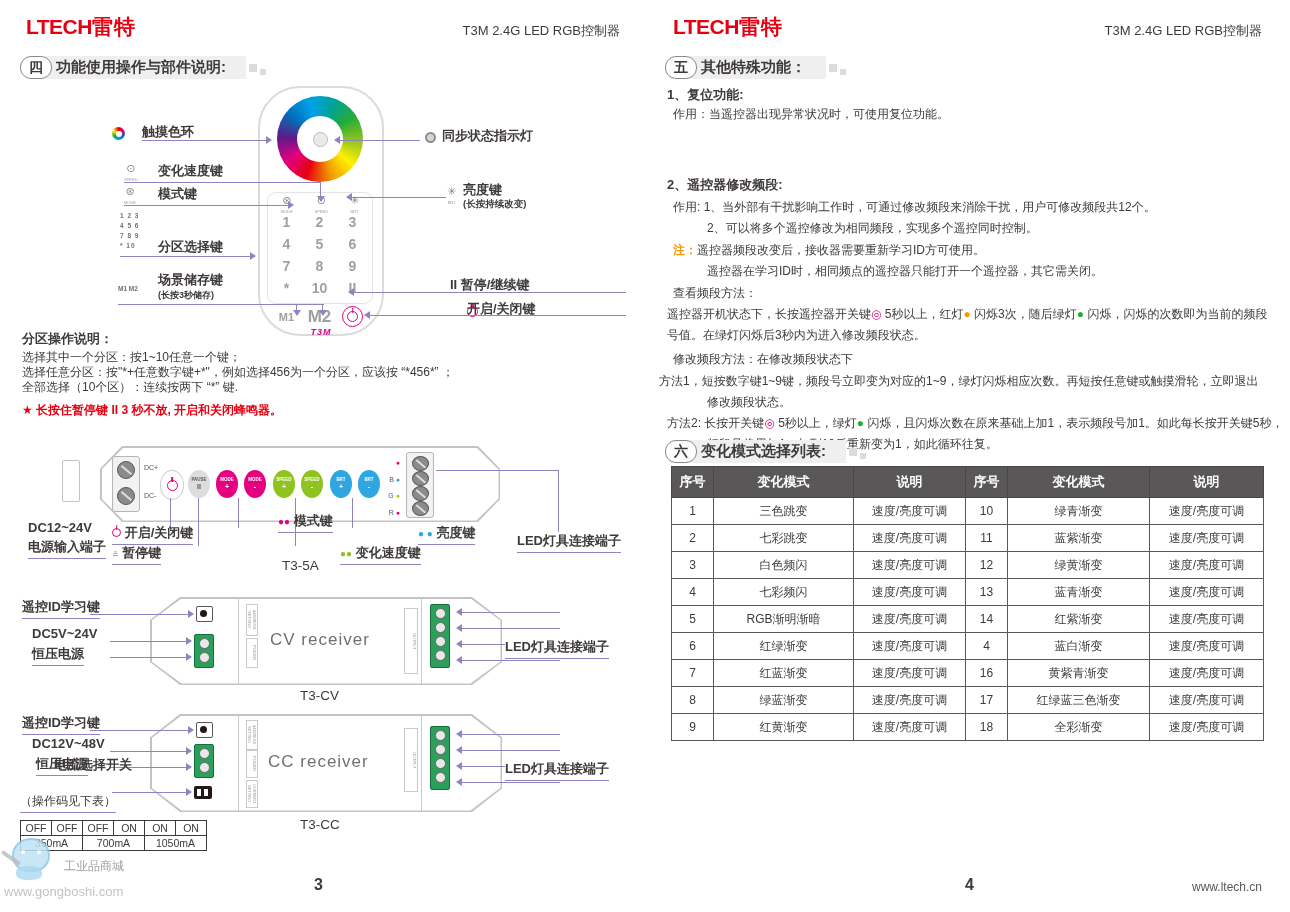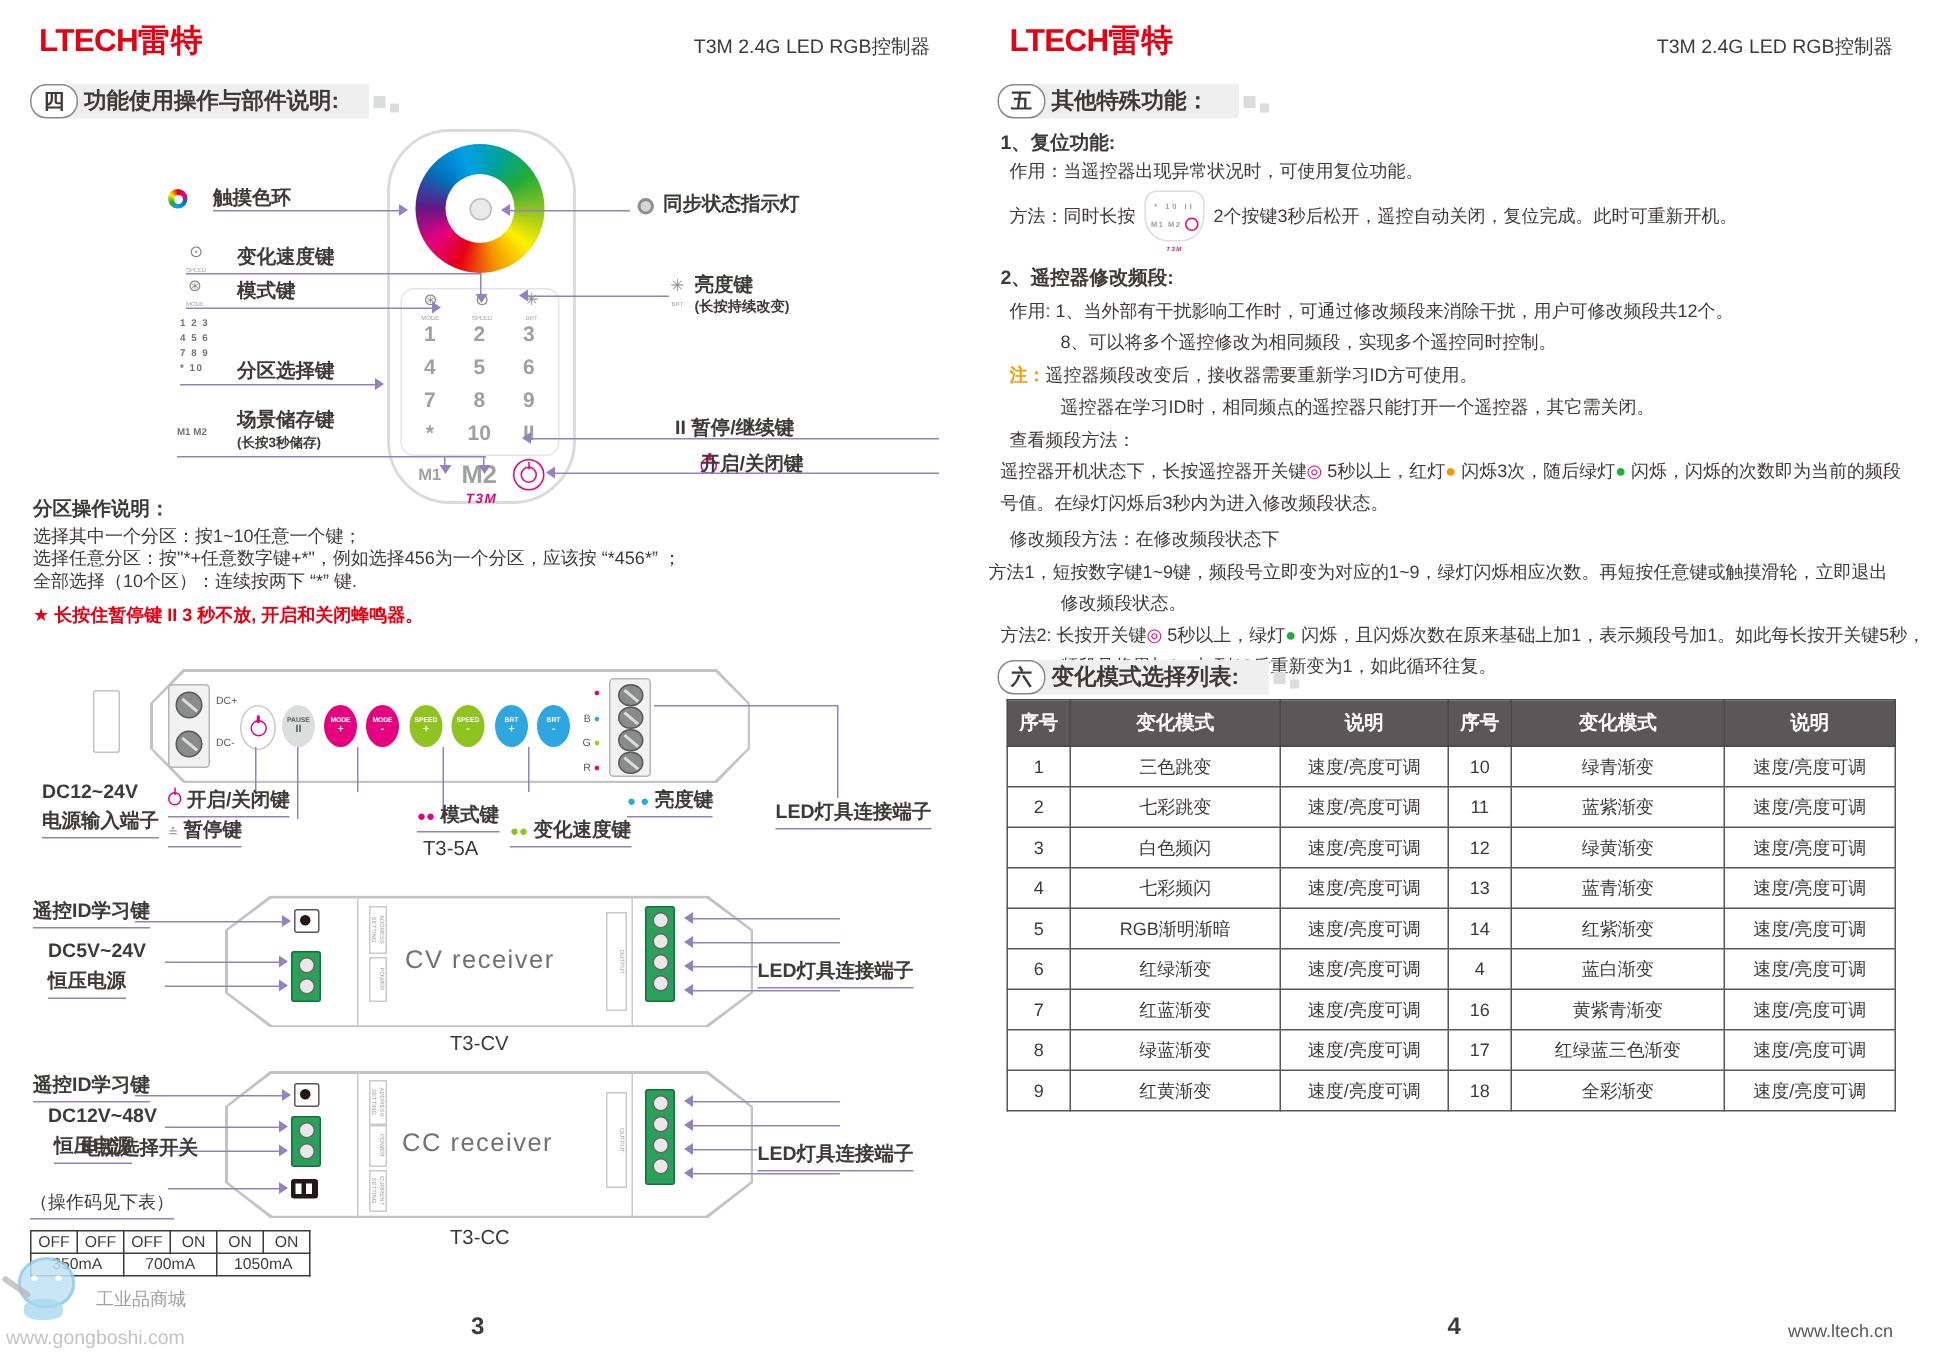--- a/index.html
+++ b/index.html
@@ -268,21 +268,21 @@
     </div>
     <div class="vline" style="left:170px;top:498px;height:30px;"></div>
     <div class="vline" style="left:198px;top:498px;height:48px;"></div>
     <div class="vline" style="left:238px;top:498px;height:30px;"></div>
     <div class="vline" style="left:295px;top:498px;height:48px;"></div>
     <div class="vline" style="left:352px;top:498px;height:30px;"></div>
     <div class="abs devlabel" style="left:28px;top:520px;">DC12~24V</div>
     <div class="abs devlabel ulp" style="left:28px;top:538px;">电源输入端子</div>
     <div class="abs devlabel ulp" style="left:112px;top:524px;"><span class="pg" style="width:7px;height:7px;"></span> <span>开启/关闭键</span></div>
     <div class="abs devlabel ulp" style="left:112px;top:544px;"><span style="font-size:8px;color:#9FA0A0;">≐</span> <span>暂停键</span></div>
-    <div class="abs devlabel ulp" style="left:278px;top:534px;"><span style="color:#E4007F;font-size:10px;">●●</span> <span>模式键</span></div>
+    <div class="abs devlabel ulp" style="left:278px;top:512px;"><span style="color:#E4007F;font-size:10px;">●●</span> <span>模式键</span></div>
     <div class="abs devlabel ulp" style="left:340px;top:544px;"><span style="color:#8FC31F;font-size:10px;">●●</span> <span>变化速度键</span></div>
     <div class="abs devlabel ulp" style="left:418px;top:524px;"><span style="color:#2EA7E0;font-size:10px;">● ●</span> <span>亮度键</span></div>
     <div class="abs devlabel ulp" style="left:517px;top:532px;">LED灯具连接端子</div>
     <div class="cline" style="left:436px;top:470px;width:122px;"></div>
     <div class="vline" style="left:558px;top:470px;height:62px;"></div>
     <div class="abs devname" style="left:282px;top:558px;">T3-5A</div>
 
     
     <div class="hex" style="left:150px;top:597px;width:352px;height:88px;">
       <div class="hx-o" style="clip-path:polygon(30px 0,calc(100% - 30px) 0,100% 26%,100% 74%,calc(100% - 30px) 100%,30px 100%,0 74%,0 26%);"></div>
@@ -407,33 +407,24 @@
 
     <div class="abs sec" style="left:20px;top:56px;">
       <span class="sec-num">五</span>
       <span class="sec-title">其他特殊功能：</span>
       <span class="deco-sq" style="width:8px;height:8px;"></span>
       <span class="deco-sq" style="width:6px;height:6px;margin-top:8px;"></span>
     </div>
 
     <div class="abs h13 nw" style="left:22px;top:86px;">1、复位功能:</div>
     <div class="abs t nw" style="left:28px;top:106px;">作用：当遥控器出现异常状况时，可使用复位功能。</div>
-    <div class="abs t nw" style="left:28px;top:124px;display:flex;align-items:center;height:40px;">
-      <span>方法：同时长按</span>
-      <span class="minirc">
-        <span class="r1">* 10 II</span><br>
-        <span class="r2">M1 M2</span><span class="pk"></span><br>
-        <span class="bd brand">T3M</span>
-      </span>
-      <span>2个按键3秒后松开，遥控自动关闭，复位完成。此时可重新开机。</span>
-    </div>
 
     <div class="abs h13 nw" style="left:22px;top:176px;">2、遥控器修改频段:</div>
     <div class="abs t nw" style="left:28px;top:199px;">作用: 1、当外部有干扰影响工作时，可通过修改频段来消除干扰，用户可修改频段共12个。</div>
-    <div class="abs t nw" style="left:62px;top:220px;">8、可以将多个遥控修改为相同频段，实现多个遥控同时控制。</div>
+    <div class="abs t nw" style="left:62px;top:220px;">2、可以将多个遥控修改为相同频段，实现多个遥控同时控制。</div>
     <div class="abs t nw" style="left:28px;top:242px;"><span class="orange b">注：</span><span>遥控器频段改变后，接收器需要重新学习ID方可使用。</span></div>
     <div class="abs t nw" style="left:62px;top:263px;">遥控器在学习ID时，相同频点的遥控器只能打开一个遥控器，其它需关闭。</div>
     <div class="abs t nw" style="left:28px;top:285px;">查看频段方法：</div>
     <div class="abs t nw" style="left:22px;top:306px;">
       <span>遥控器开机状态下，长按遥控器开关键</span><span class="pink">◎</span>
       <span>5秒以上，红灯</span><span class="dot-o">●</span>
       <span>闪烁3次，随后绿灯</span><span class="dot-g">●</span>
       <span>闪烁，闪烁的次数即为当前的频段</span>
     </div>
     <div class="abs t nw" style="left:22px;top:327px;">号值。在绿灯闪烁后3秒内为进入修改频段状态。</div>

